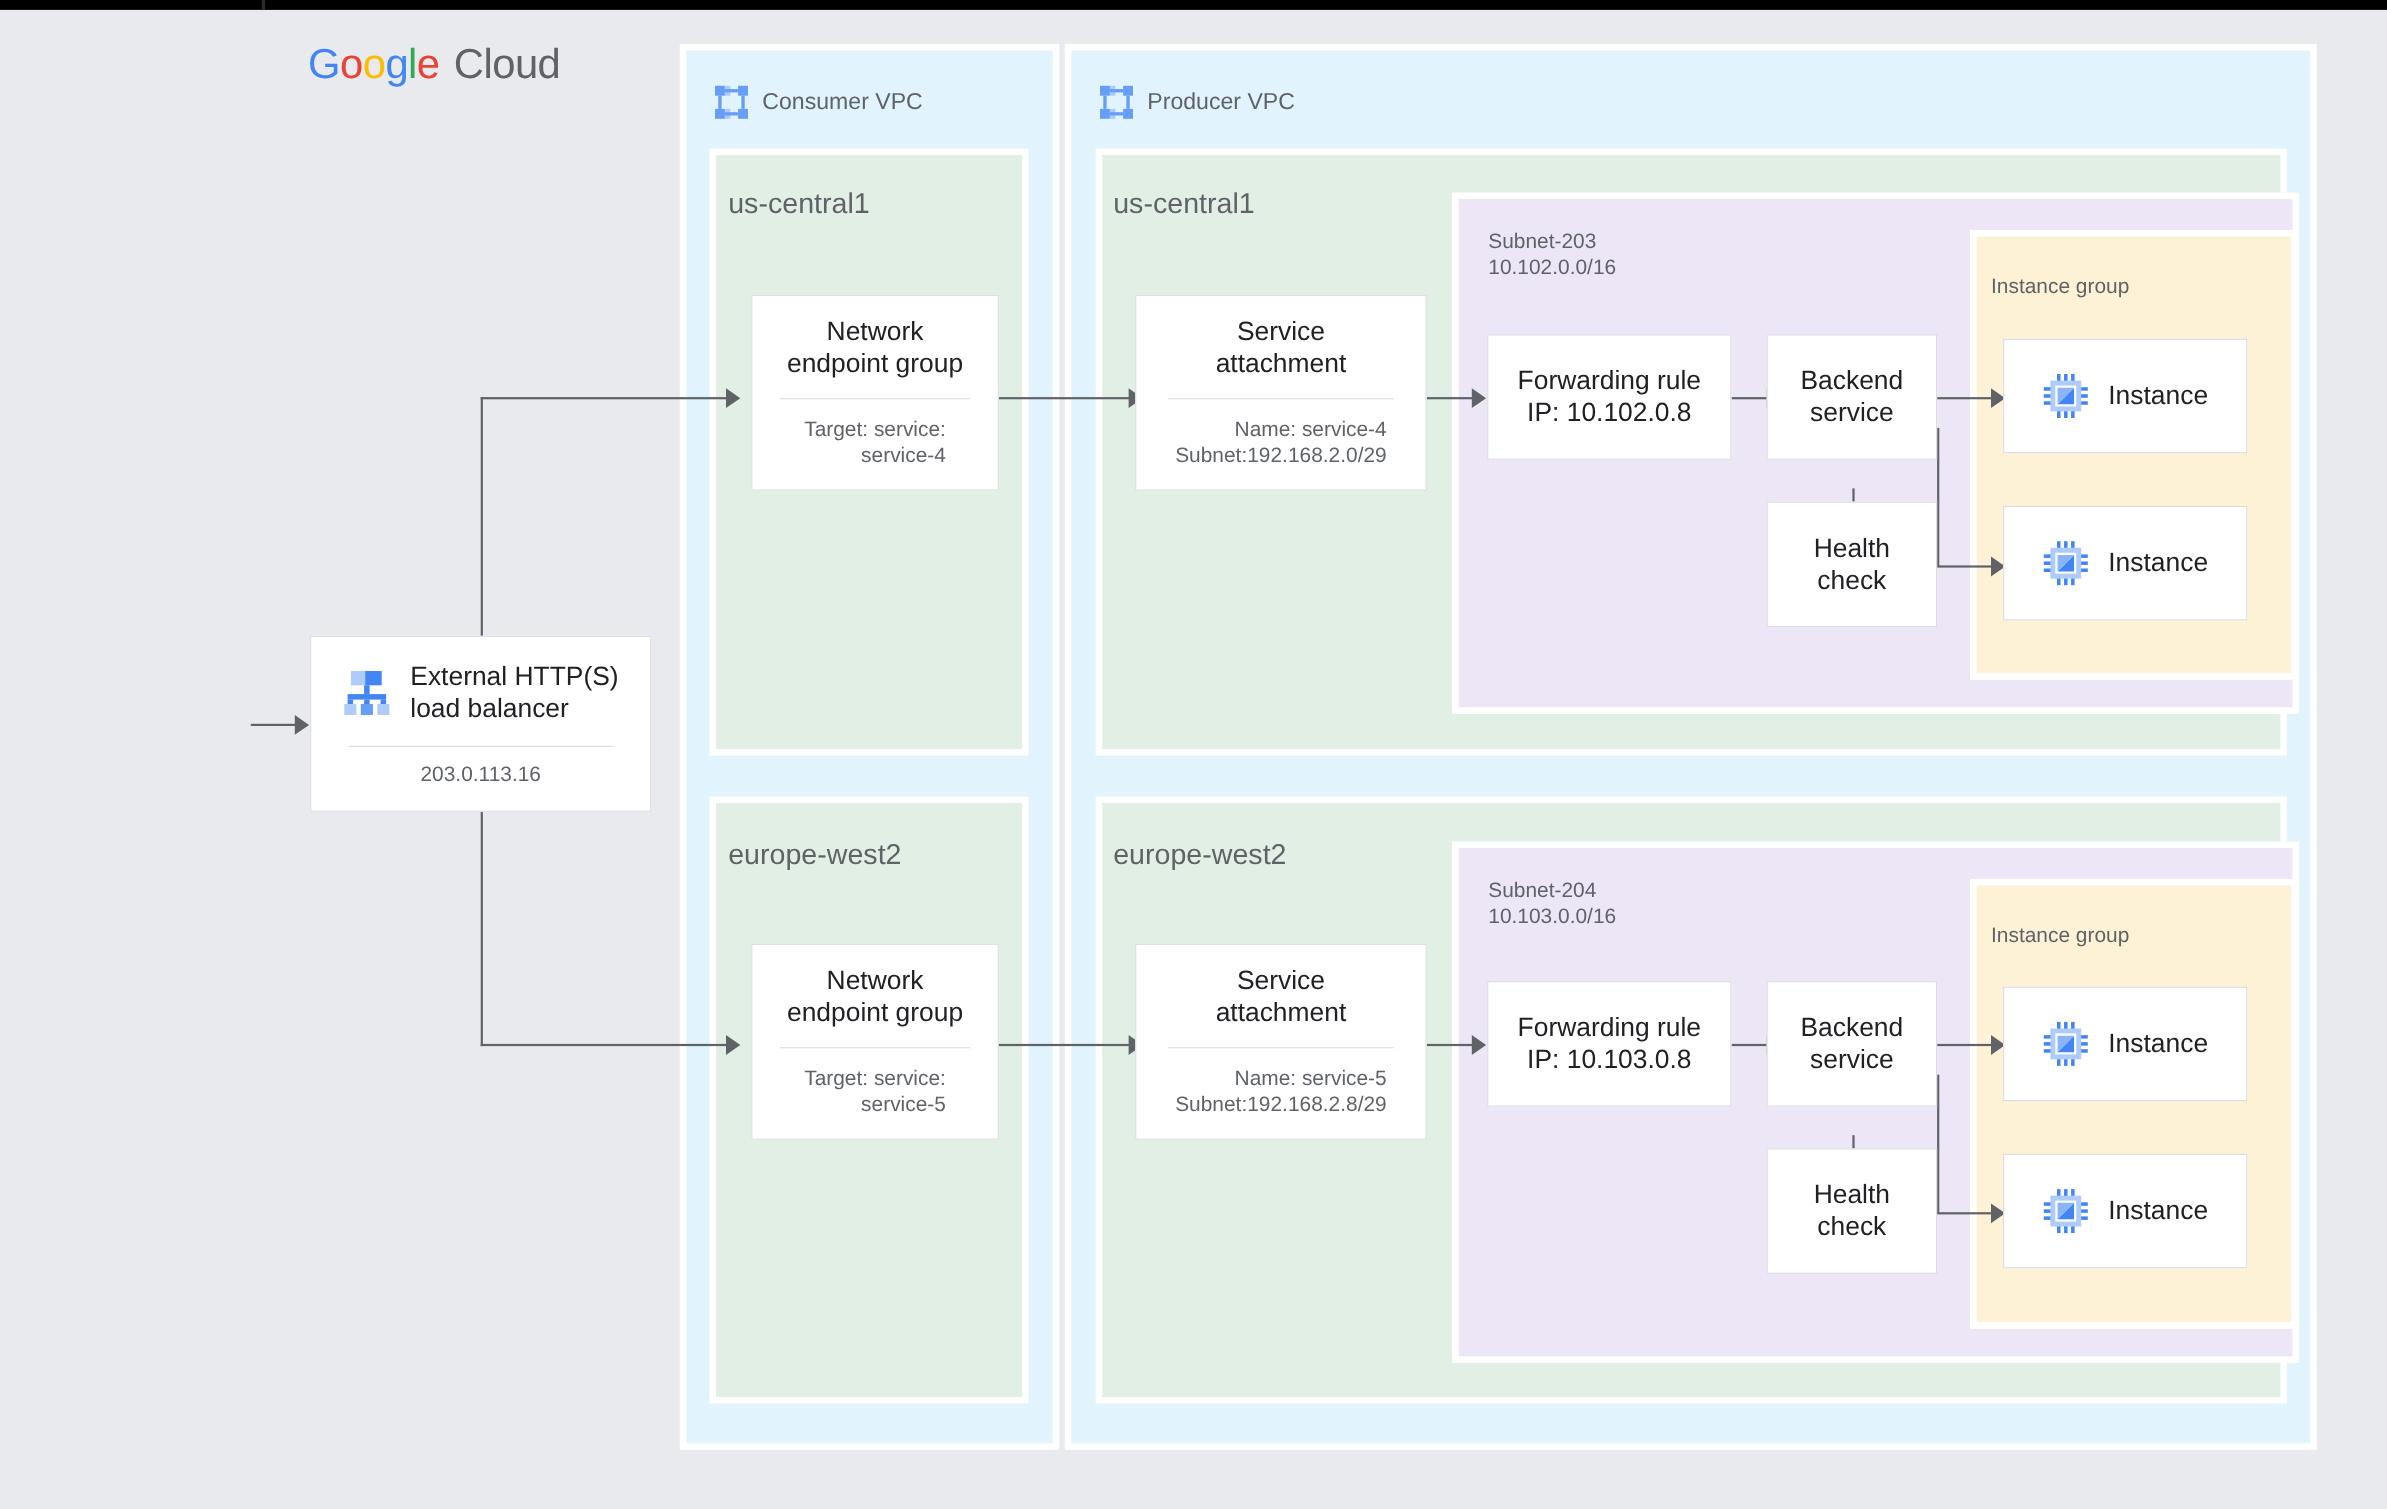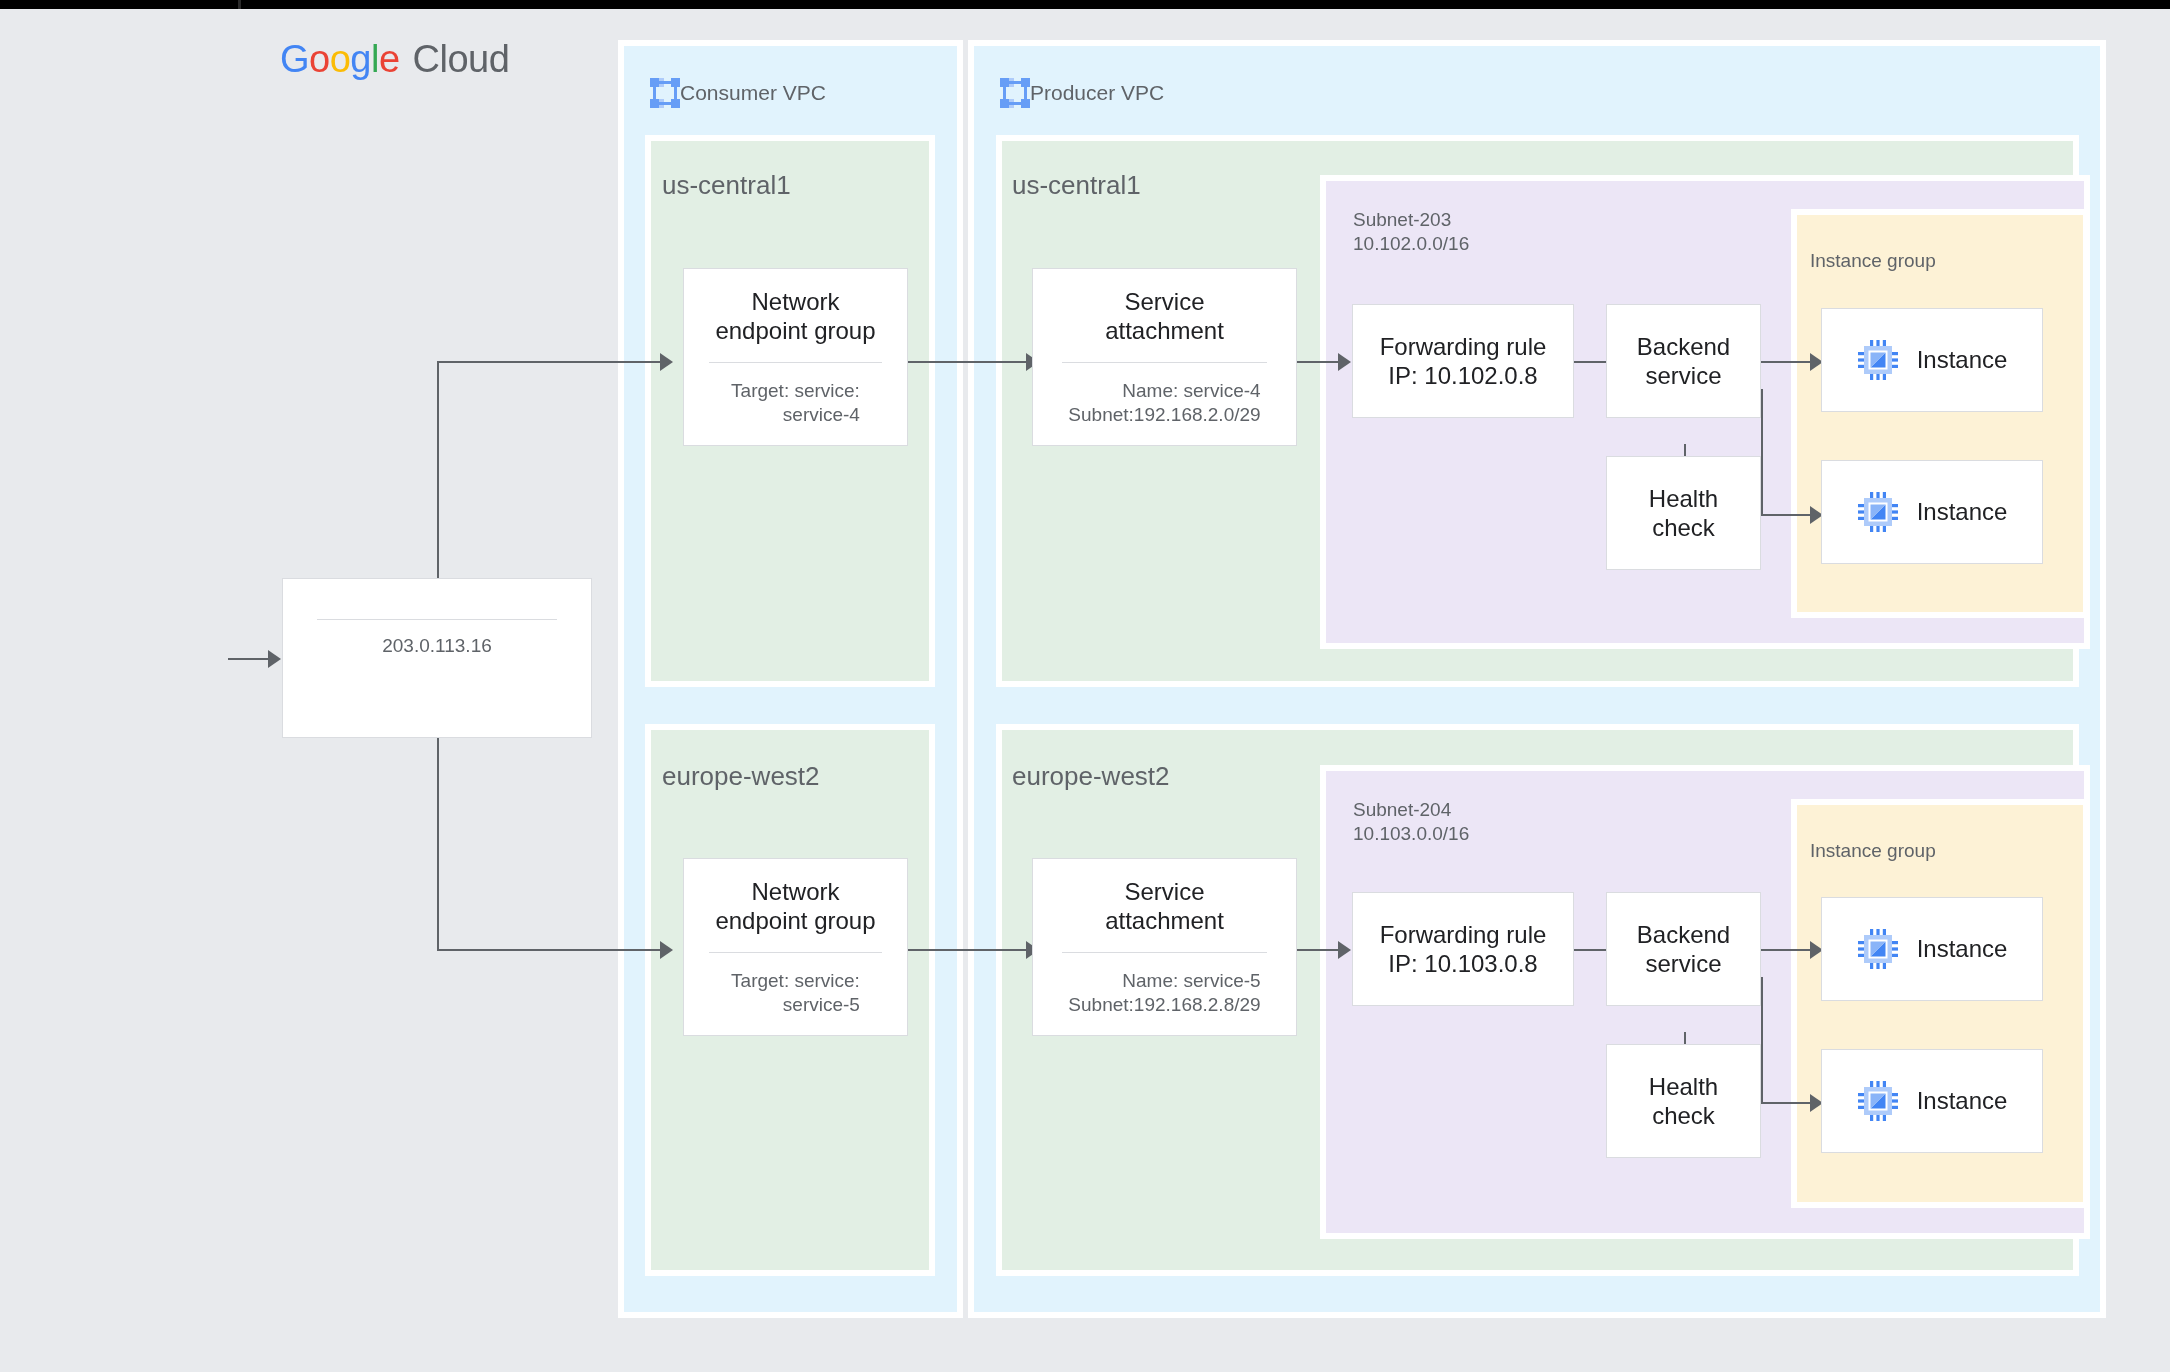--- a/index.html
+++ b/index.html
@@ -25,21 +25,21 @@
              font-size:38px; letter-spacing:-0.5px; }
   .gc-logo span { font-family:"Liberation Sans", sans-serif; font-weight:400; }
   .g1{color:#4285F4;} .o1{color:#EA4335;} .o2{color:#FBBC05;}
   .g2{color:#4285F4;} .l1{color:#34A853;} .e1{color:#EA4335;}
   .gc-cloud { color:#5f6368; margin-left:13px; }
 
   
   .vpc {
     position:absolute; background:#e1f3fd; border:6px solid #ffffff;
   }
-  .vpc-hdr { position:absolute; display:flex; align-items:center; }
+  .vpc-hdr { position:absolute; display:flex; align-items:center; gap:13px; }
   .vpc-hdr .lbl { font-size:21px; color:#5f6368; }
 
   .region {
     position:absolute; background:#e2efe4; border:6px solid #ffffff;
   }
   .region-lbl { position:absolute; font-size:26px; color:#5f6368; }
 
   .subnet { position:absolute; background:#ece6f6; border:6px solid #ffffff; }
   .subnet-lbl { position:absolute; font-size:19px; color:#5f6368; line-height:1.26; white-space:pre-line;margin-left:13px; }
 
@@ -220,20 +220,36 @@
   <div class="arrow r" style="left:1810px; top:941px;"></div>
 
   <div class="conn v" style="left:1684px; top:1032px; height:40px;"></div>
 
   <div class="conn v" style="left:1761px; top:977px; height:126px;"></div>
   <div class="conn h" style="left:1761px; top:1102px; width:55px;"></div>
   <div class="arrow r" style="left:1810px; top:1094px;"></div>
 
 
   <div class="card" style="left:282px; top:578px; width:310px; height:160px; justify-content:flex-start; padding-top:22px;">
+    <div class="card-icon-row" style="align-self:flex-start; margin-left:28px;">
+      <span class="lb-icon">
+        <i class="lb-top-l"></i>
+          <i class="lb-top-r"></i>
+          <i class="lb-vert"></i>
+        <i class="lb-horiz"></i>
+          <i class="lb-d1"></i>
+          <i class="lb-d2"></i>
+          <i class="lb-d3"></i>
+        <i class="lb-b1"></i>
+          <i class="lb-b2"></i>
+          <i class="lb-b3"></i>
+      </span>
+      <span class="rtxt" style="white-space:pre-line;">External HTTP(S)
+load balancer</span>
+    </div>
     <div class="card-sep" style="margin:18px 0 14px 0;"></div>
     <div class="card-sub">203.0.113.16</div>
   </div>
 
   <div class="card" style="left:683px; top:268px; width:225px; height:178px;">
     <div class="card-title" style="white-space:pre-line;">Network
 endpoint group</div>
     <div class="card-sep"></div>
     <div class="card-sub">Target: service:
 service-4</div>

